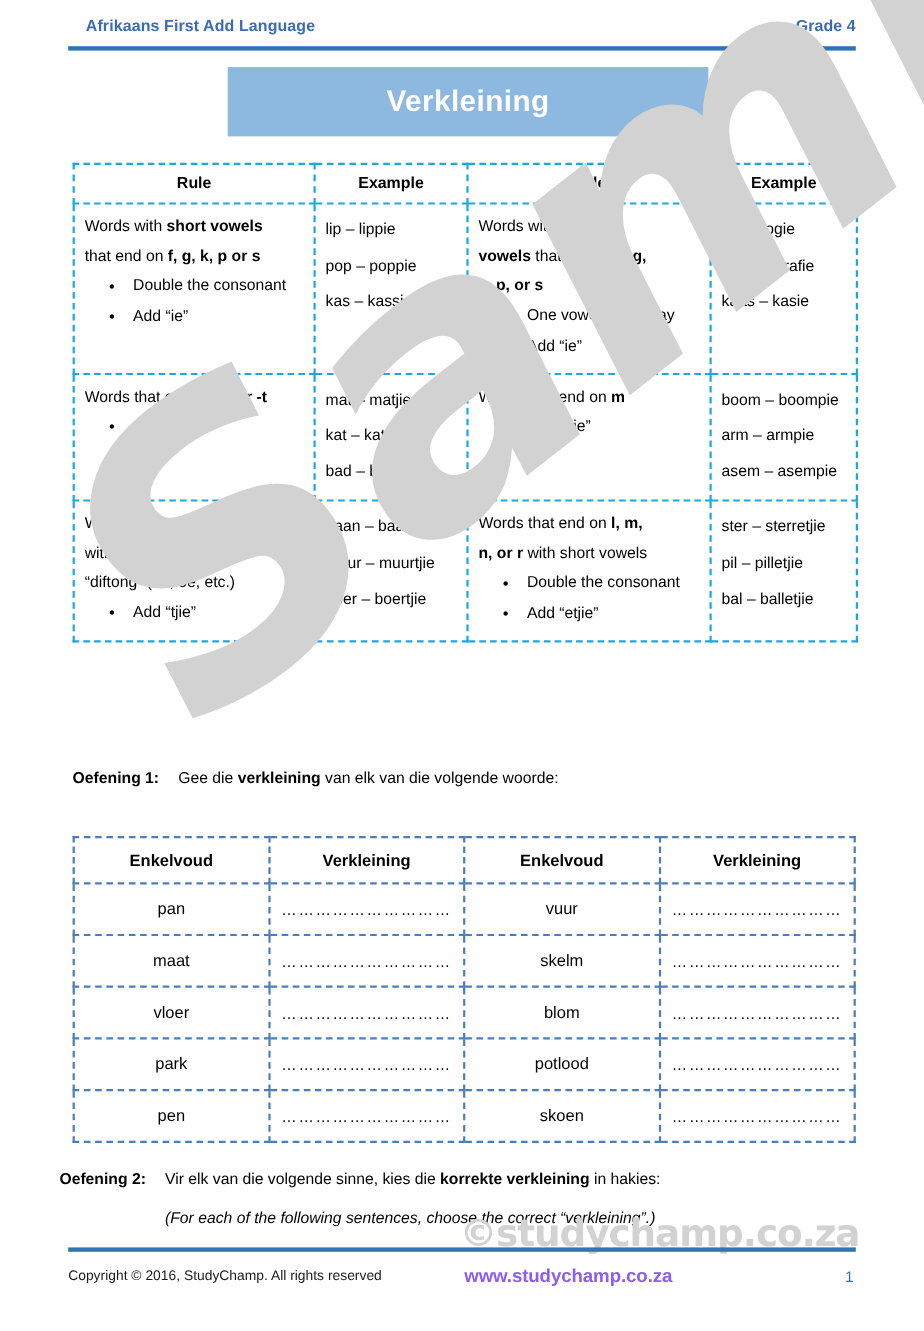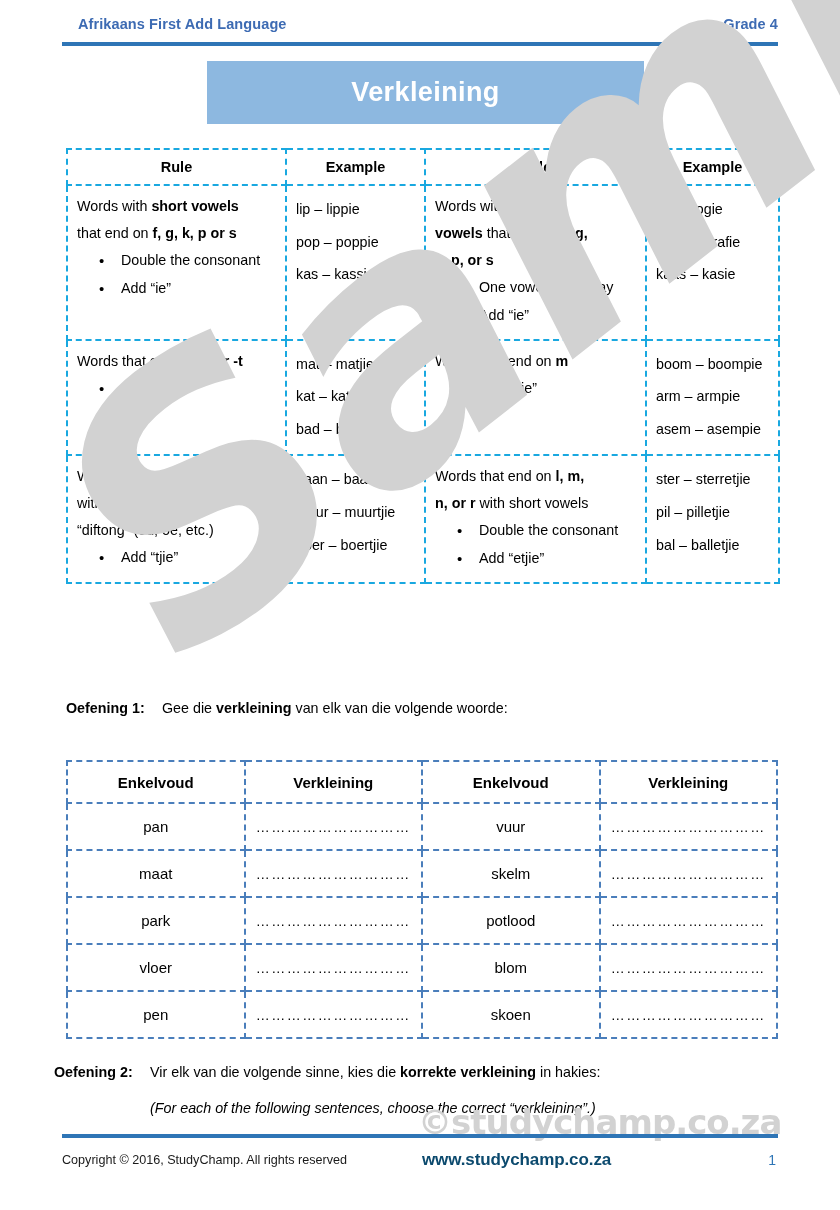--- a/index.html
+++ b/index.html
@@ -234,21 +234,21 @@
   .footer .copyright {
     font-size: 12.6px;
     color: #1a1a1a;
     white-space: nowrap;
   }
   .footer .site-url {
     position: absolute;
     left: 360px;
     font-size: 17px;
     font-weight: bold;
-    color: #0c4a6e;
+    color: #8b5cf6;
     letter-spacing: -0.1px;
     white-space: nowrap;
   }
   .footer .page-number {
     position: absolute;
     right: 2px;
     font-size: 14px;
     color: #2E75B6;
   }
 
@@ -435,29 +435,29 @@
         <td>vuur</td>
         <td class="dots">…………………………</td>
       </tr>
       <tr>
         <td>maat</td>
         <td class="dots">…………………………</td>
         <td>skelm</td>
         <td class="dots">…………………………</td>
       </tr>
       <tr>
+        <td>vloer</td>
+        <td class="dots">…………………………</td>
+        <td>blom</td>
+        <td class="dots">…………………………</td>
+      </tr>
+      <tr>
         <td>park</td>
         <td class="dots">…………………………</td>
         <td>potlood</td>
-        <td class="dots">…………………………</td>
-      </tr>
-      <tr>
-        <td>vloer</td>
-        <td class="dots">…………………………</td>
-        <td>blom</td>
         <td class="dots">…………………………</td>
       </tr>
       <tr>
         <td>pen</td>
         <td class="dots">…………………………</td>
         <td>skoen</td>
         <td class="dots">…………………………</td>
       </tr>
     </tbody>
   </table>

